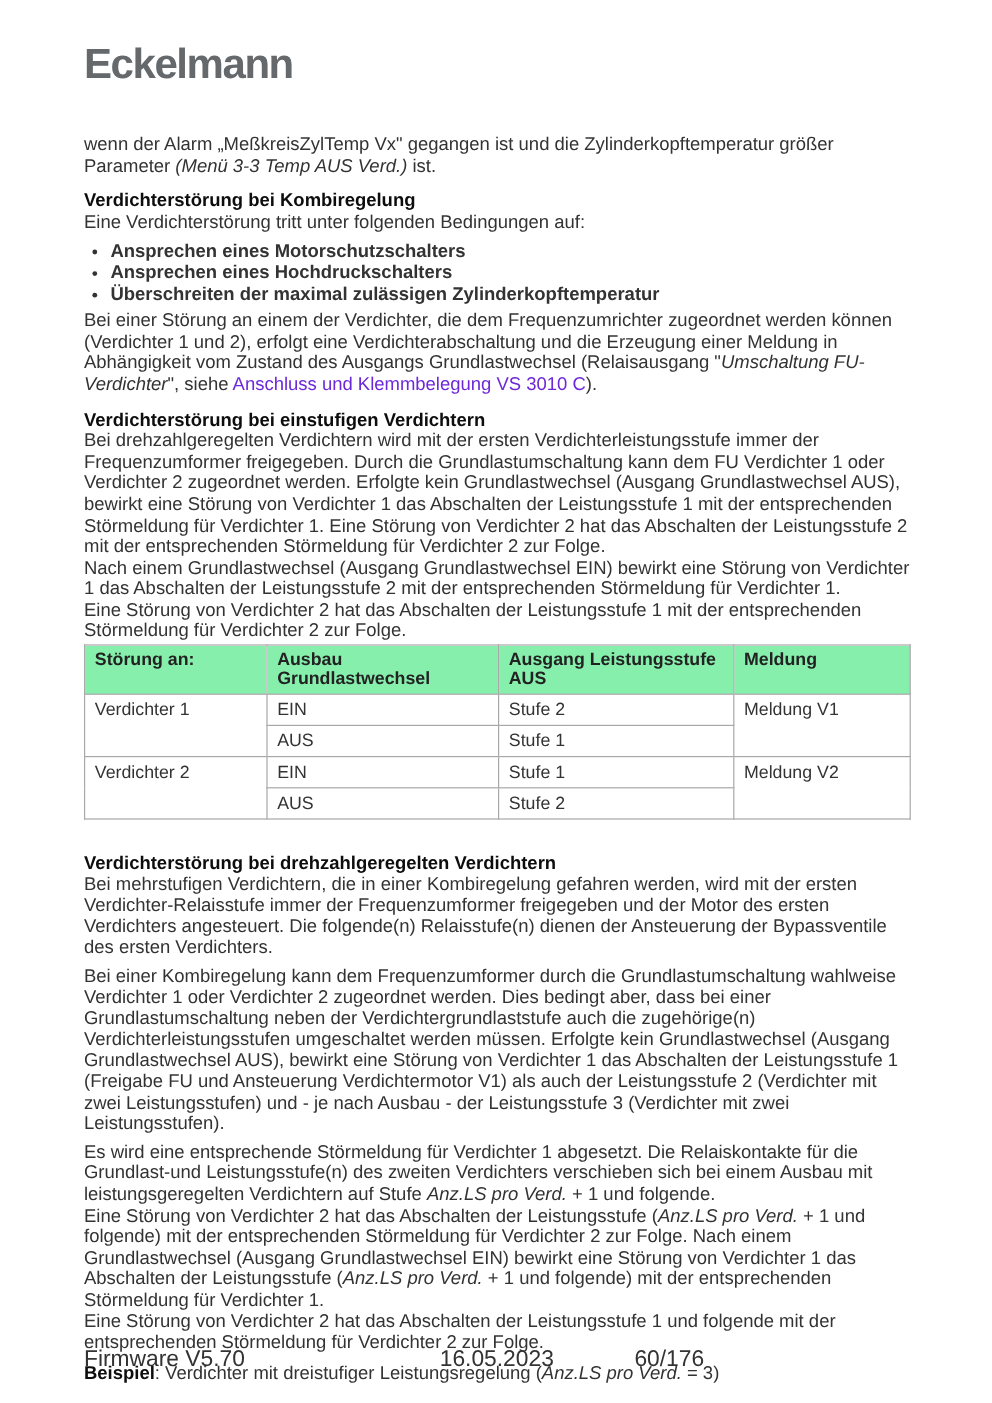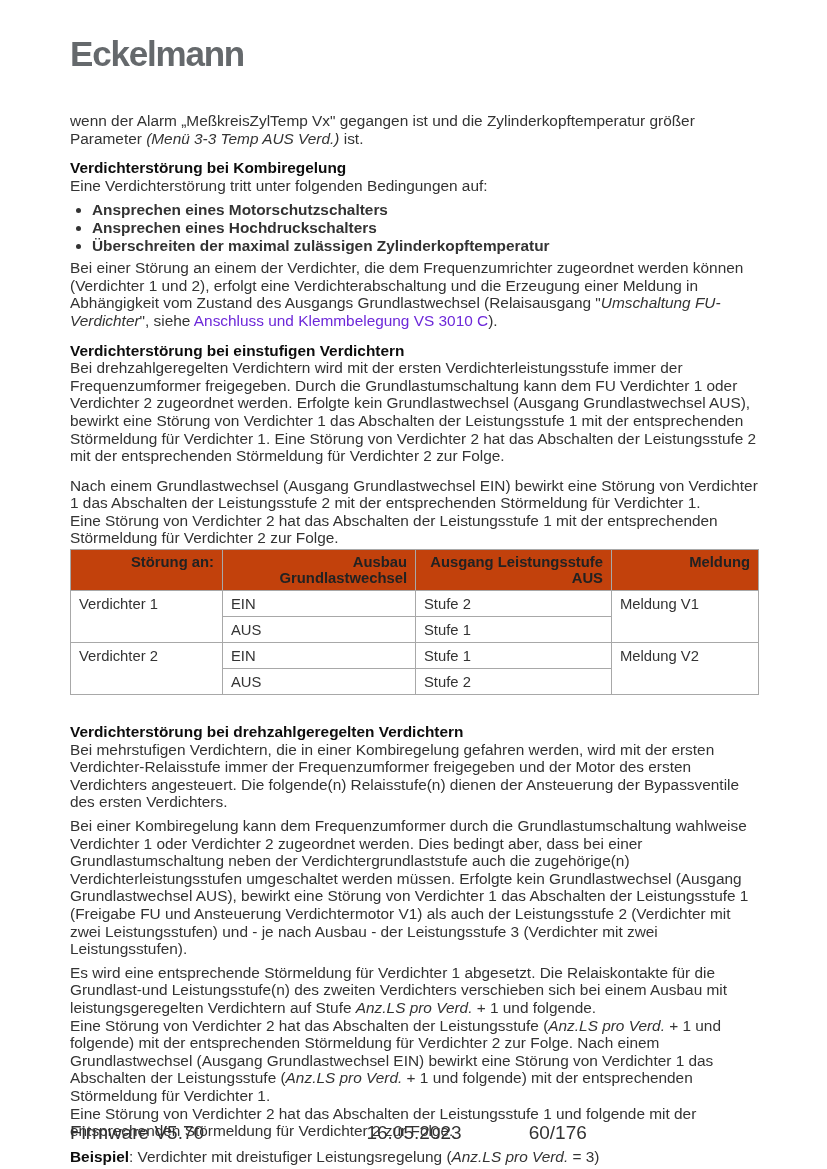--- a/index.html
+++ b/index.html
@@ -18,40 +18,40 @@
   }
   .para { margin:6px 0 0 0; }
   #b-intro { margin-top:40px; }
   .sect-h {
     font-size:15.4px; line-height:17.6px; font-weight:bold; color:#0d0d0d;
     margin:12px 0 0 0;
   }
   #h-leistung { margin-top:28px; }
   #b-kombi-intro, #b-einstufig1, #b-leistung1 { margin-top:0; }
   #b-stoerung { margin-top:5px; }
-  #b-einstufig2 { margin-top:12px; }
+  #b-einstufig2 { margin-top:0; }
   #b-beispiel { margin-top:8px; }
   ul.bullets {
     margin:7px 0 0 0; padding-left:22px; list-style:disc;font-weight:bold;
   }
   ul.bullets li { margin:0; }
   .run-i { font-style:italic; }
   .run-b { font-weight:bold; color:#0d0d0d; }
   .run-link { color:#6d28d9; text-decoration:none; cursor:pointer; }
   table.fault-table {
     border-collapse:collapse; width:688px; margin-top:2px;
     font-size:14.8px; line-height:16px; color:#333333;
     table-layout:fixed;
   }
   table.fault-table th, table.fault-table td {
     border:1px solid #a8a8a8; text-align:left; vertical-align:top;
     padding:4px 8px; overflow:hidden;
   }
   table.fault-table th {
-    background:#c2410c; font-weight:bold; color:#222222; height:15px;text-align:right;
+    background:#86efac; font-weight:bold; color:#222222; height:15px;
   }
   table.fault-table td { height:16px; padding-top:5px; padding-bottom:4px; }
   .footer {
     position:absolute; left:70px; top:1122px; width:688px;
     display:flex; align-items:baseline;
     font-size:19px; color:#333333;
   }
   .footer .f-left  { flex:1; text-align:left; }
   .footer .f-mid   { flex:1; text-align:center; }
   .footer .f-right { flex:1; }

